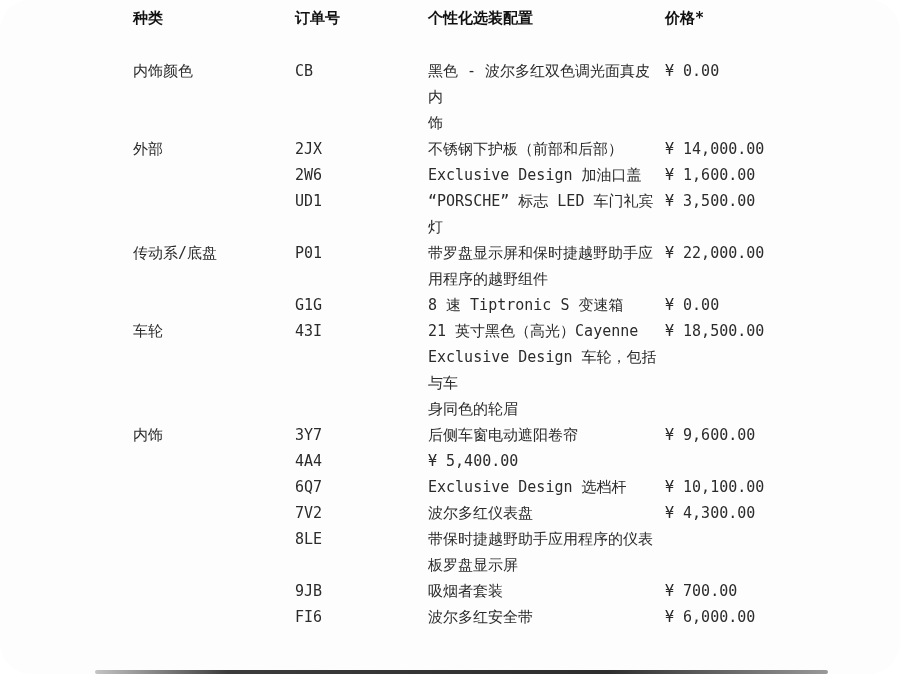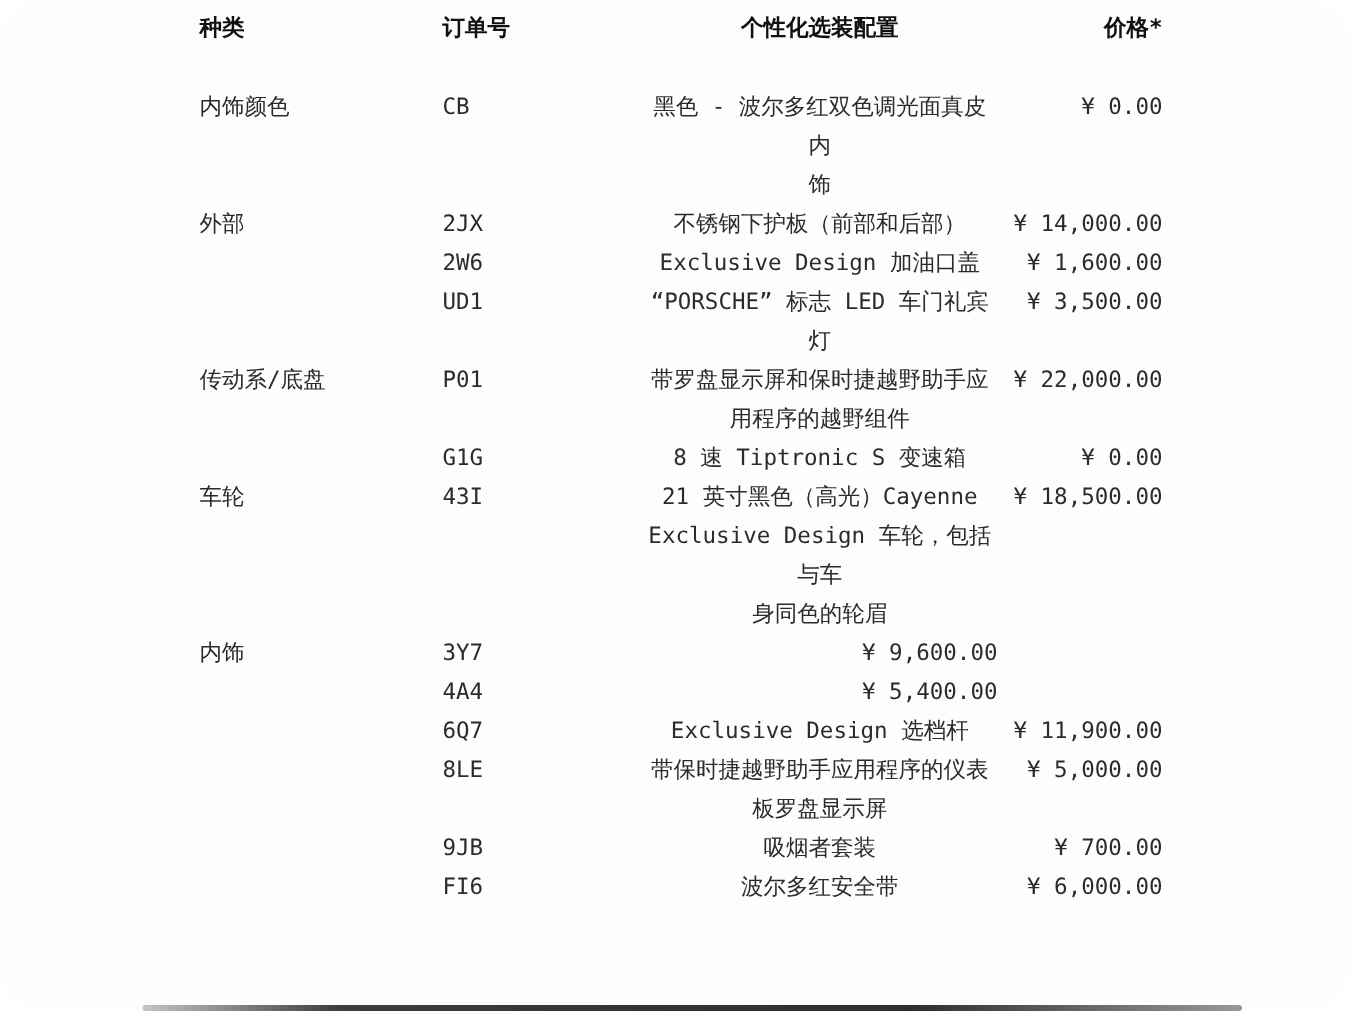--- a/index.html
+++ b/index.html
@@ -33,22 +33,22 @@
     grid-template-columns: 162px 133px 237px 110px;
     align-items: start;
     line-height: 26px;
   }
   .row.header {
     font-weight: bold;
     color: var(--header_text);
   }
   .cell-cat  { white-space: nowrap; }
   .cell-code { white-space: nowrap; }
-  .cell-desc { white-space: pre-line; overflow: visible; text-align: center; }
-  .cell-price { text-align: right; white-space: nowrap; }
+  .cell-desc { white-space: pre-line; overflow: visible; }
+  .cell-price { text-align: left; white-space: nowrap; }
   .rows-gap { height: 27px; }
   .bottom-edge {
     position: absolute;
     left: 95px;
     right: 72px;
     bottom: 0;
     height: 4px;
     background: linear-gradient(to right,
       rgba(90,90,90,0.35), var(--bottom_edge) 18%, #2e2e2e 70%, rgba(70,70,70,0.55));
     border-radius: 2px;
@@ -112,39 +112,45 @@
     <span class="cell-cat">车轮</span>
     <span class="cell-code">43I</span>
     <span class="cell-desc">21 英寸黑色（高光）Cayenne
 Exclusive Design 车轮，包括与车
 身同色的轮眉</span>
     <span class="cell-price">¥ 18,500.00</span>
   </div>
         <div class="row">
     <span class="cell-cat">内饰</span>
     <span class="cell-code">3Y7</span>
+    <span class="cell-desc">后侧车窗电动遮阳卷帘</span>
     <span class="cell-price">¥ 9,600.00</span>
   </div>
         <div class="row">
     <span class="cell-cat"></span>
     <span class="cell-code">4A4</span>
     <span class="cell-price">¥ 5,400.00</span>
   </div>
         <div class="row">
     <span class="cell-cat"></span>
     <span class="cell-code">6Q7</span>
     <span class="cell-desc">Exclusive Design 选档杆</span>
-    <span class="cell-price">¥ 11,900.00</span>
+    <span class="cell-price">¥ 10,100.00</span>
+  </div>
+        <div class="row">
+    <span class="cell-cat"></span>
+    <span class="cell-code">7V2</span>
+    <span class="cell-desc">波尔多红仪表盘</span>
+    <span class="cell-price">¥ 4,300.00</span>
   </div>
         <div class="row">
     <span class="cell-cat"></span>
     <span class="cell-code">8LE</span>
     <span class="cell-desc">带保时捷越野助手应用程序的仪表
 板罗盘显示屏</span>
-    <span class="cell-price">¥ 5,000.00</span>
   </div>
         <div class="row">
     <span class="cell-cat"></span>
     <span class="cell-code">9JB</span>
     <span class="cell-desc">吸烟者套装</span>
     <span class="cell-price">¥ 700.00</span>
   </div>
         <div class="row">
     <span class="cell-cat"></span>
     <span class="cell-code">FI6</span>

